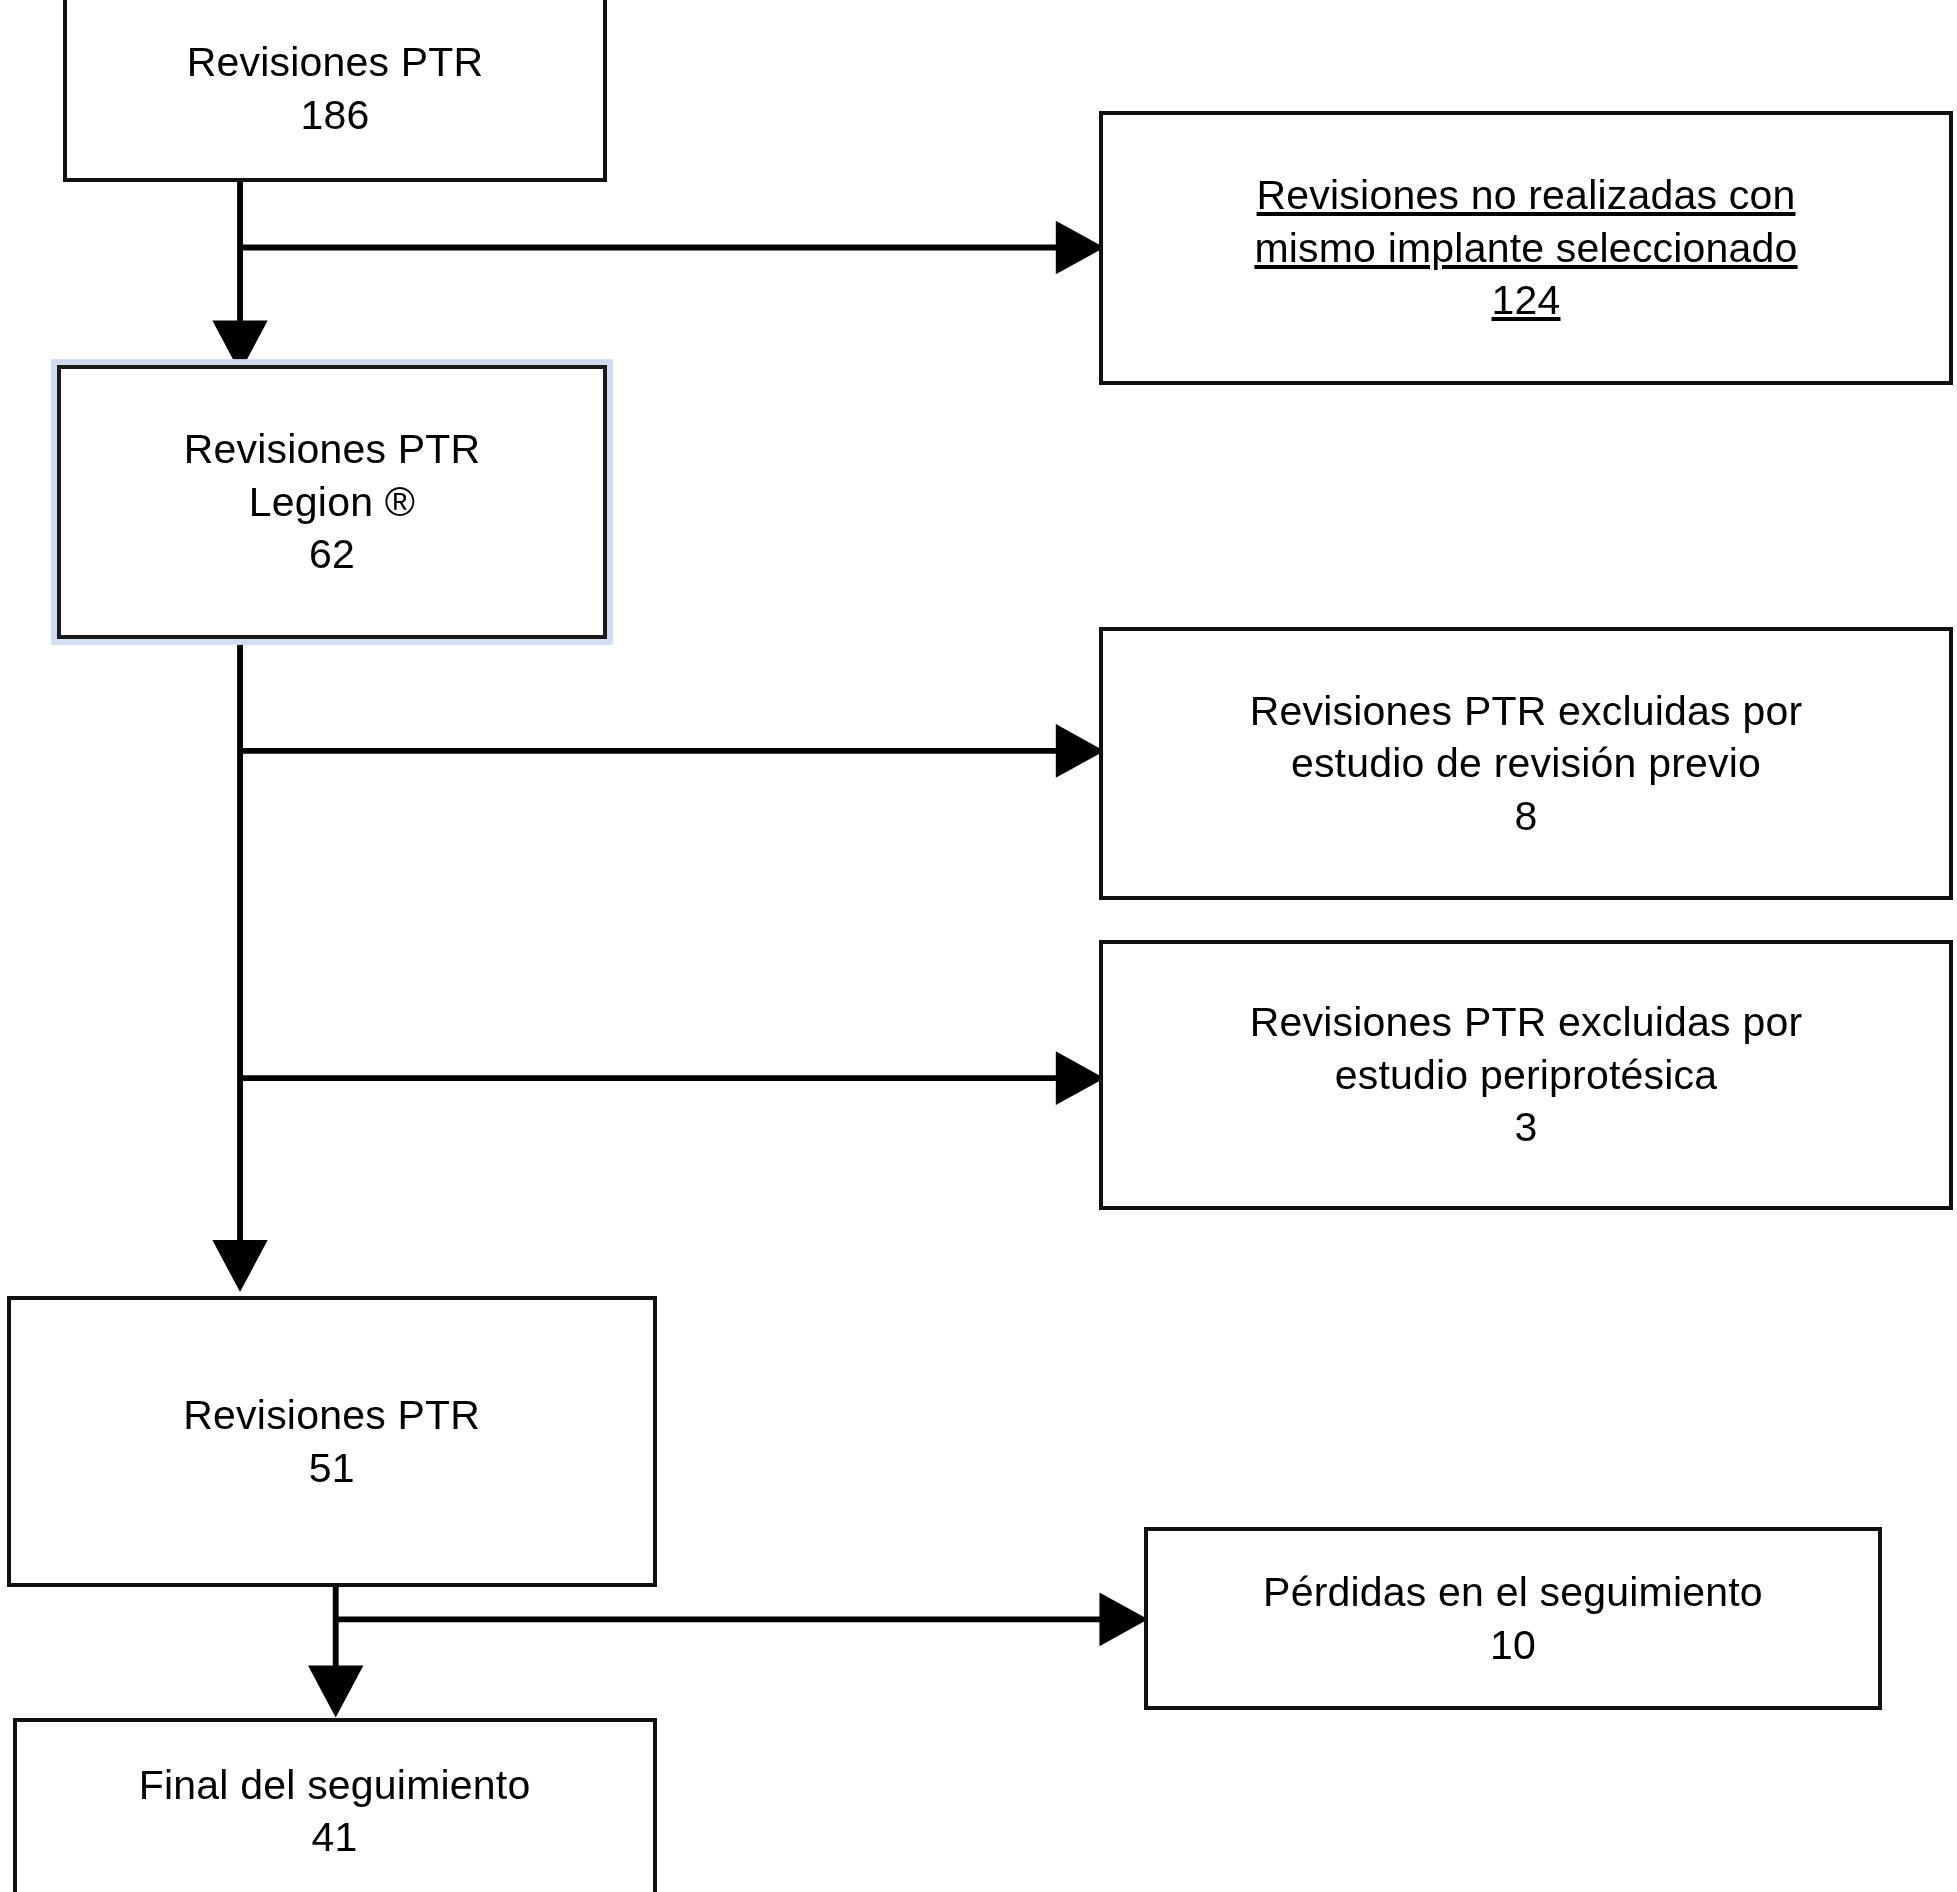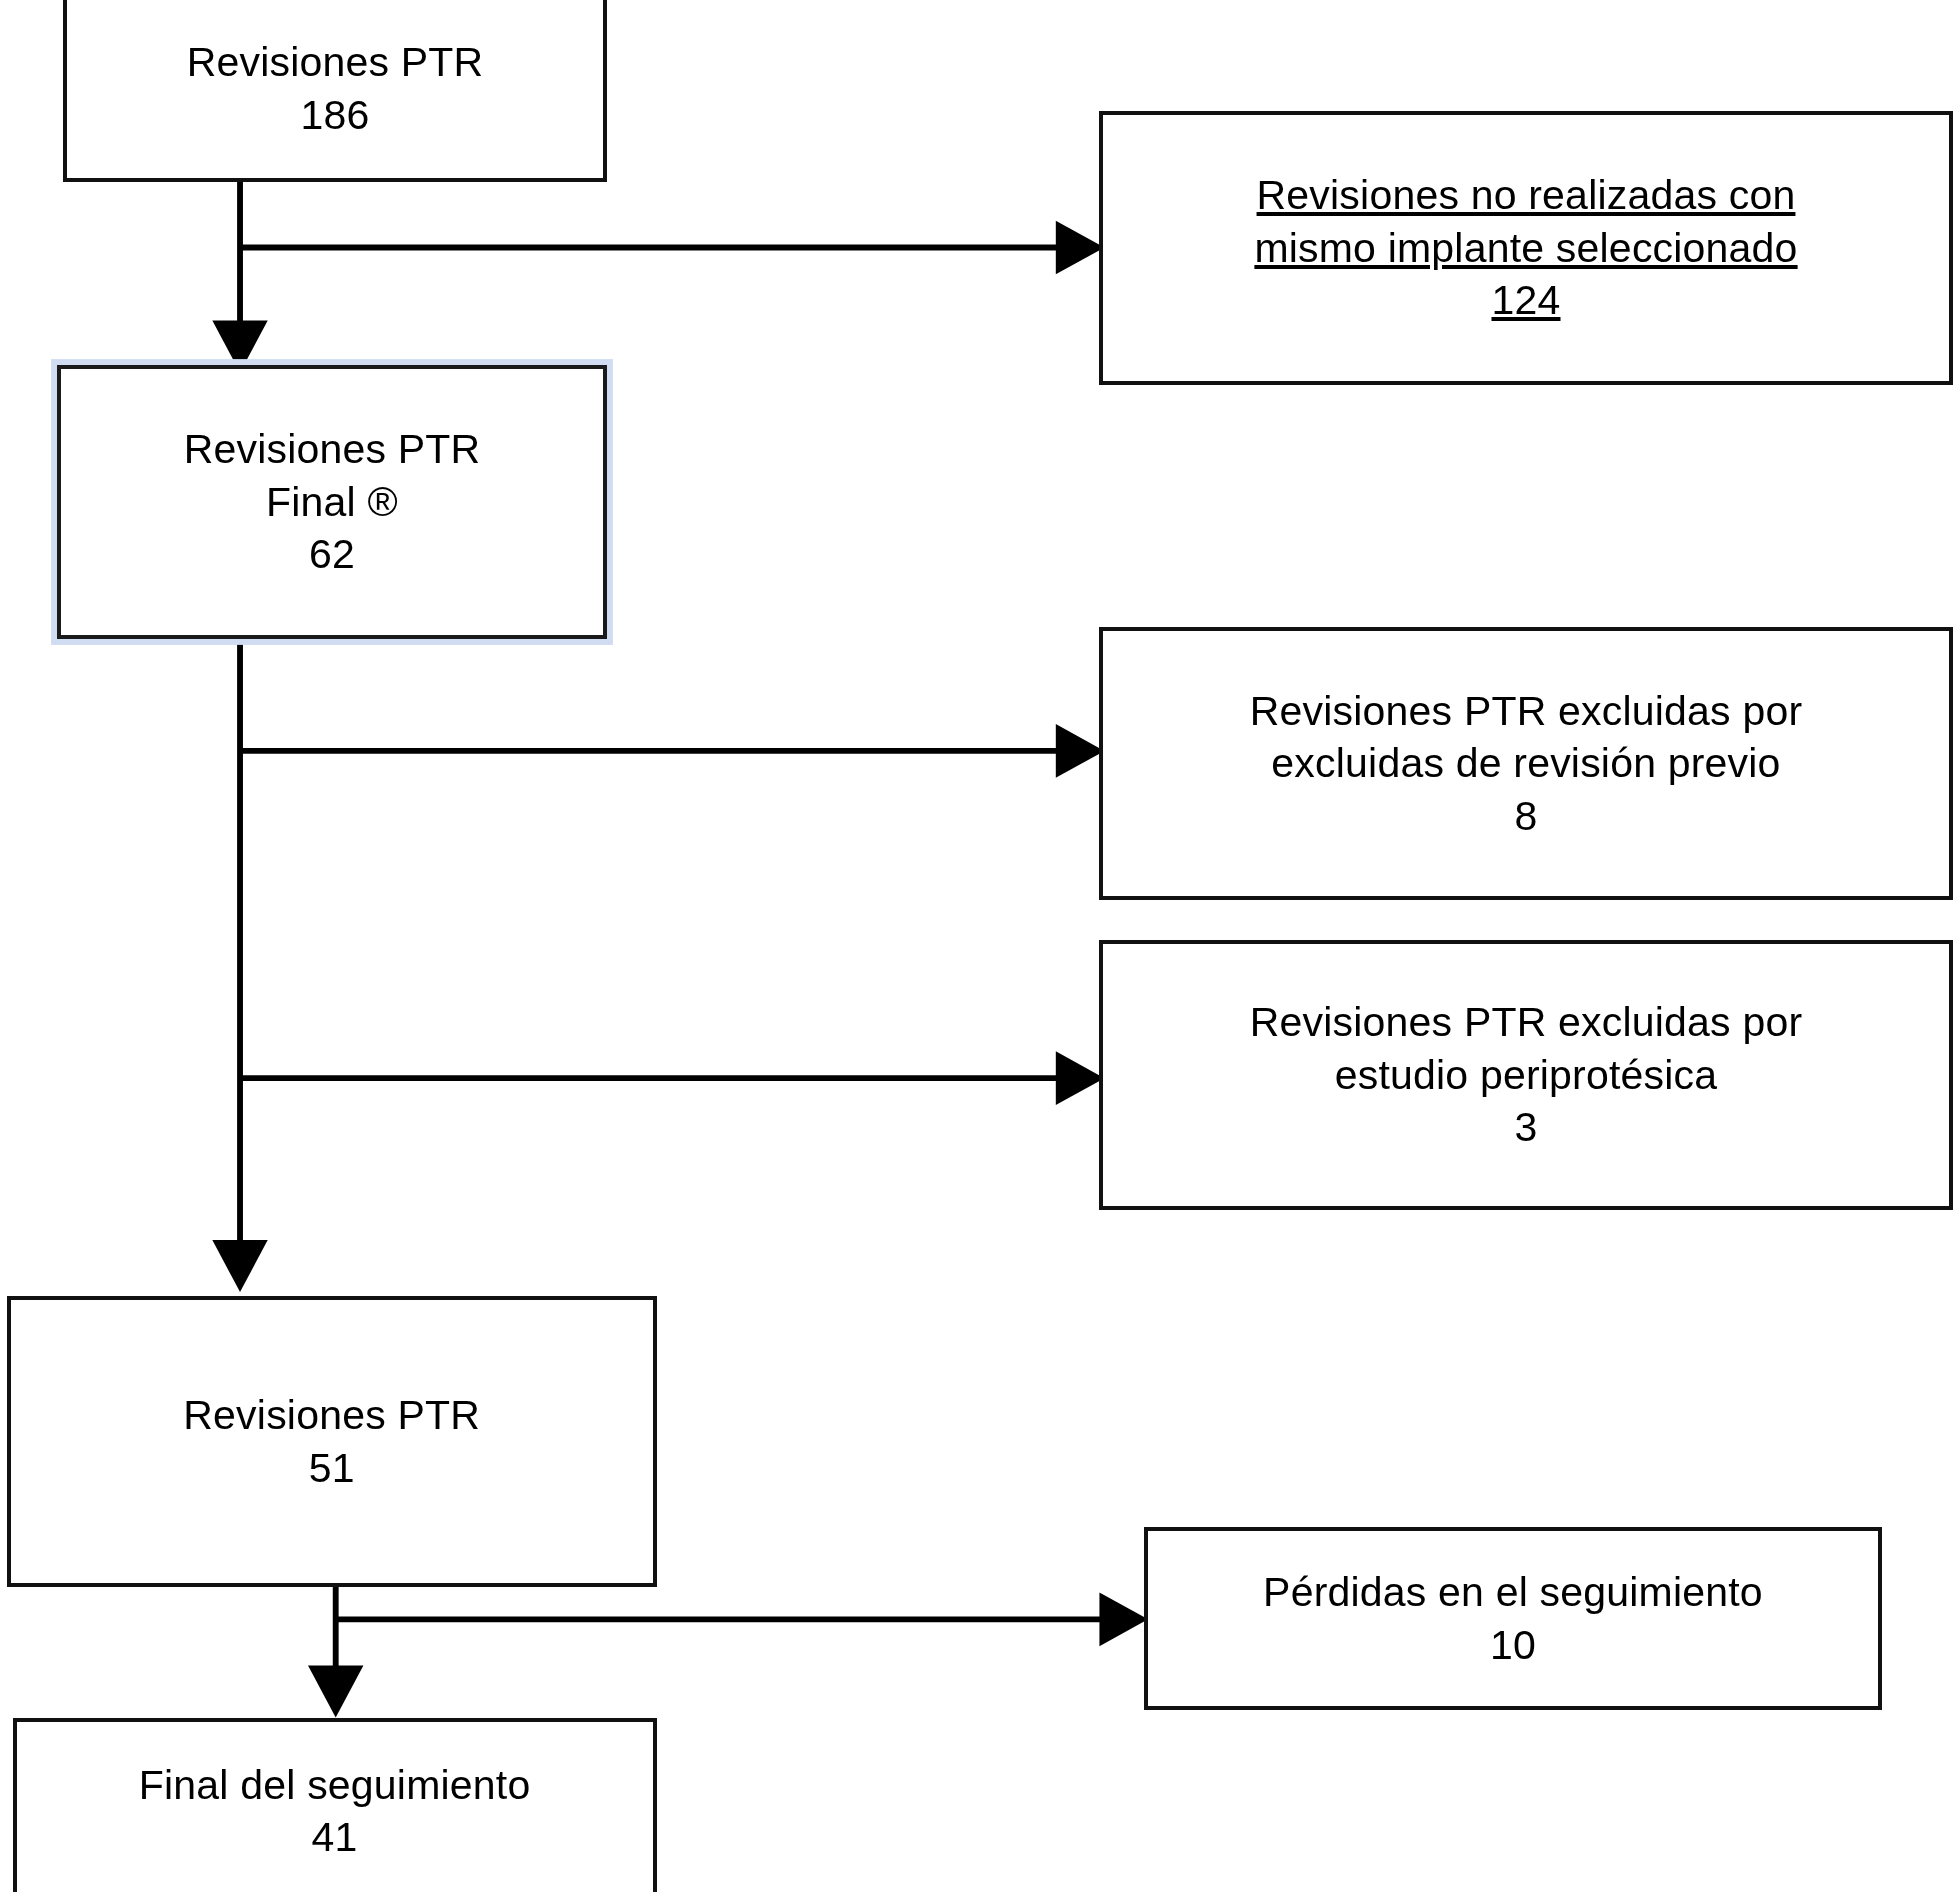--- a/index.html
+++ b/index.html
@@ -88,27 +88,27 @@
   </div>
 
   <div class="node" style="left:1099px; top:111px; width:854px; height:274px;text-decoration:underline;">
     <span class="line">Revisiones no realizadas con</span>
     <span class="line">mismo implante seleccionado</span>
     <span class="line">124</span>
   </div>
 
   <div class="node selected" style="left:57px; top:365px; width:550px; height:274px;">
     <span class="line">Revisiones PTR</span>
-    <span class="line">Final ®</span>
+    <span class="line">Legion ®</span>
     <span class="line">62</span>
   </div>
 
   <div class="node" style="left:1099px; top:627px; width:854px; height:273px;">
     <span class="line">Revisiones PTR excluidas por</span>
-    <span class="line">excluidas de revisión previo</span>
+    <span class="line">estudio de revisión previo</span>
     <span class="line">8</span>
   </div>
 
   <div class="node" style="left:1099px; top:940px; width:854px; height:270px;">
     <span class="line">Revisiones PTR excluidas por</span>
     <span class="line">estudio periprotésica</span>
     <span class="line">3</span>
   </div>
 
   <div class="node" style="left:6.7px; top:1296px; width:650px; height:291px;">

